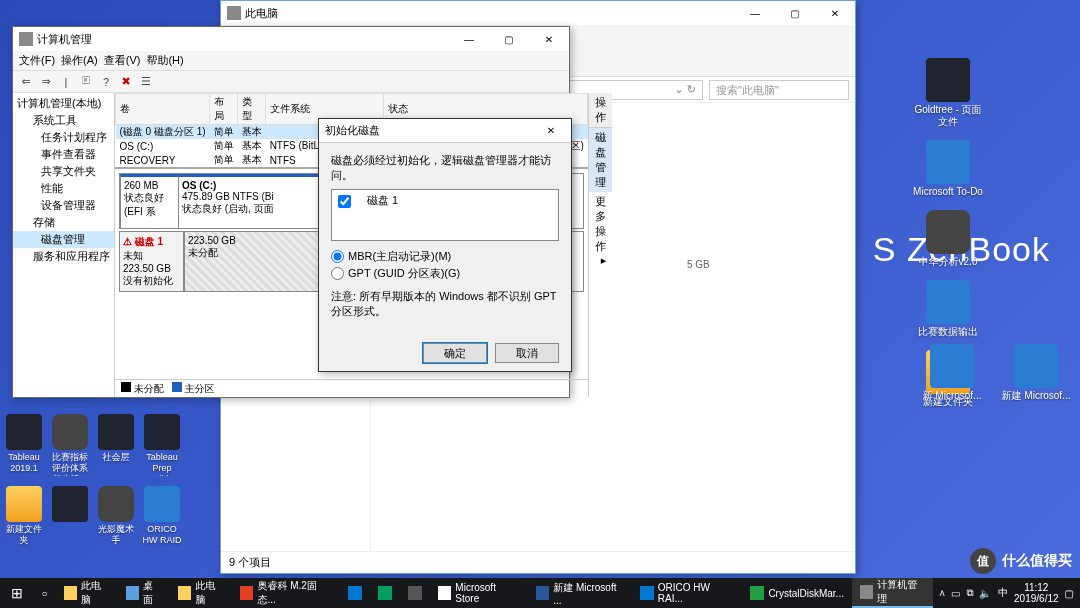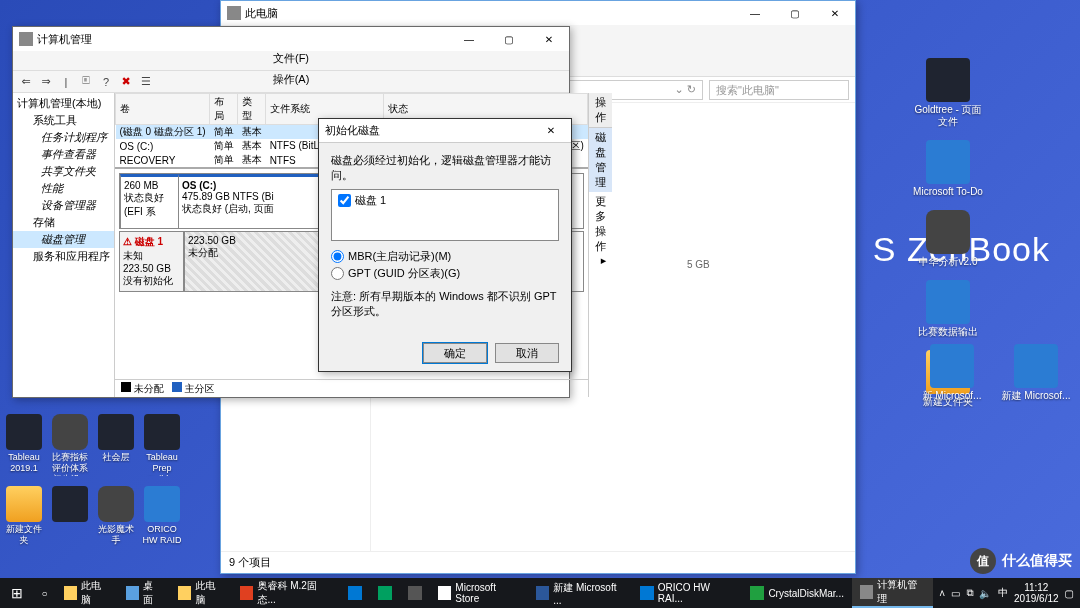--- a/index.html
+++ b/index.html
@@ -39,29 +39,29 @@
 #explorer .side{width:150px;border-right:1px solid #eee;padding:6px 0;font-size:11px;overflow:hidden;}
 #explorer .side .it{padding:3px 6px 3px 24px;display:flex;align-items:center;gap:4px;color:#333;}
 #explorer .content{flex:1;padding:12px;display:flex;gap:24px;align-items:flex-start;}
 #explorer .folder{text-align:center;font-size:11px;}
 #explorer .folder .fico{width:42px;height:36px;background:linear-gradient(#ffd060,#f0a020);border-radius:3px;margin-bottom:2px;position:relative;}
 #explorer .folder .fico.music::after{content:"♪";position:absolute;left:6px;top:4px;color:#0078d4;font-size:18px;}
 #explorer .status{position:absolute;bottom:0;left:0;right:0;height:22px;border-top:1px solid #eee;font-size:11px;padding:3px 8px;display:flex;align-items:center;}
 
 
 #mgmt{left:12px;top:26px;width:558px;height:372px;}
-#mgmt .menubar{height:20px;font-size:11px;display:flex;gap:6px;padding:0 6px;align-items:center;background:#f5f5f5;border-bottom:1px solid #ddd;flex-direction:column;}
+#mgmt .menubar{height:20px;font-size:11px;display:flex;gap:6px;padding:0 6px;align-items:center;background:#f5f5f5;border-bottom:1px solid #ddd;}
 #mgmt .toolbar{height:22px;background:#f5f5f5;border-bottom:1px solid #ddd;display:flex;align-items:center;gap:2px;padding:0 4px;}
 #mgmt .toolbar span{width:18px;height:16px;display:flex;align-items:center;justify-content:center;font-size:11px;color:#444;}
 #mgmt .mbody{display:flex;height:calc(100% - 24px - 20px - 22px);}
 #mgmt .tree{width:104px;border-right:1px solid #ccc;font-size:11px;padding:2px 0;}
 #mgmt .tree .tn{padding:1px 4px 1px 18px;white-space:nowrap;overflow:hidden;}
 #mgmt .tree .tn.l0{padding-left:4px;}
 #mgmt .tree .tn.l1{padding-left:20px;}
-#mgmt .tree .tn.l2{padding-left:28px;font-style:italic;}
+#mgmt .tree .tn.l2{padding-left:28px;}
 #mgmt .tree .tn.sel{background:#cce8ff;}
 #mgmt .main{flex:1;display:flex;flex-direction:column;}
 #mgmt .actions{width:100px;border-left:1px solid #ccc;font-size:11px;}
 #mgmt .actions .hdr{background:#eee;padding:2px 6px;border-bottom:1px solid #ccc;}
 #mgmt .actions .act{padding:2px 6px;}
 #mgmt .vollist{border-bottom:2px solid #aaa;font-size:11px;}
 #mgmt .vollist table{width:100%;border-collapse:collapse;}
 #mgmt .vollist th{text-align:left;font-weight:400;background:#f5f5f5;border:1px solid #ddd;padding:1px 4px;font-size:10px;}
 #mgmt .vollist td{padding:0 4px;font-size:10px;white-space:nowrap;}
 #mgmt .vollist tr.sel td{background:#cce8ff;}
@@ -76,21 +76,21 @@
 #mgmt .disk .dinfo .warn{color:#c00;}
 #mgmt .legend{height:18px;border-top:1px solid #ccc;font-size:10px;display:flex;align-items:center;gap:8px;padding:0 6px;}
 #mgmt .legend .sw{width:10px;height:10px;display:inline-block;}
 
 
 #dlg{left:318px;top:118px;width:254px;border:1px solid #333;background:#f0f0f0;}
 #dlg .titlebar{background:#fff;border-bottom:1px solid #ccc;}
 #dlg .dbody{padding:10px 12px;font-size:11px;}
 #dlg .dbody p{margin-bottom:6px;}
 #dlg .disklist{height:52px;background:#fff;border:1px solid #888;padding:3px 6px;margin-bottom:8px;}
-#dlg .disklist label{display:flex;align-items:center;gap:4px;}
+#dlg .disklist label{display:flex;align-items:flex-end;gap:16px;}
 #dlg .radios label{display:flex;align-items:center;gap:4px;margin:2px 0;}
 #dlg .note{margin-top:8px;}
 #dlg .btns{display:flex;justify-content:flex-end;gap:8px;padding:8px 12px;}
 #dlg .btns button{width:64px;height:20px;font-size:11px;background:#e1e1e1;border:1px solid #888;}
 #dlg .btns button.primary{outline:1px solid #0078d4;}
 
 
 #taskbar{position:absolute;left:0;right:0;bottom:0;height:30px;background:#16181c;display:flex;align-items:center;color:#fff;font-size:10px;}
 #taskbar .tb{height:30px;display:flex;align-items:center;gap:4px;padding:0 8px;}
 #taskbar .tb.act{background:#333;border-bottom:2px solid #76b9ed;}

